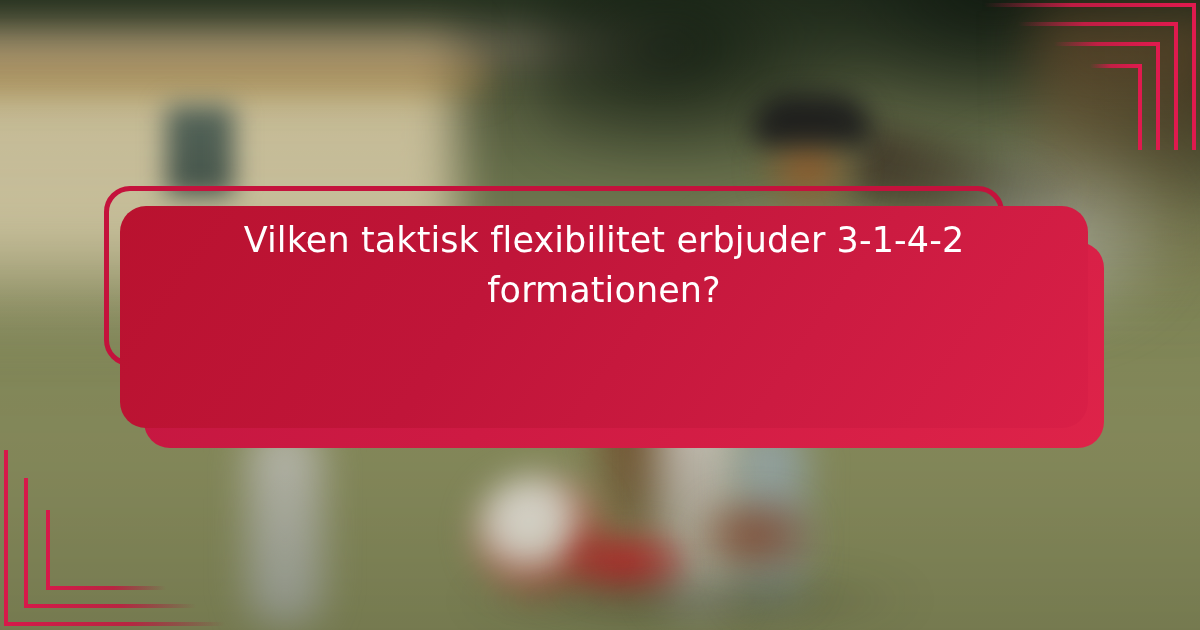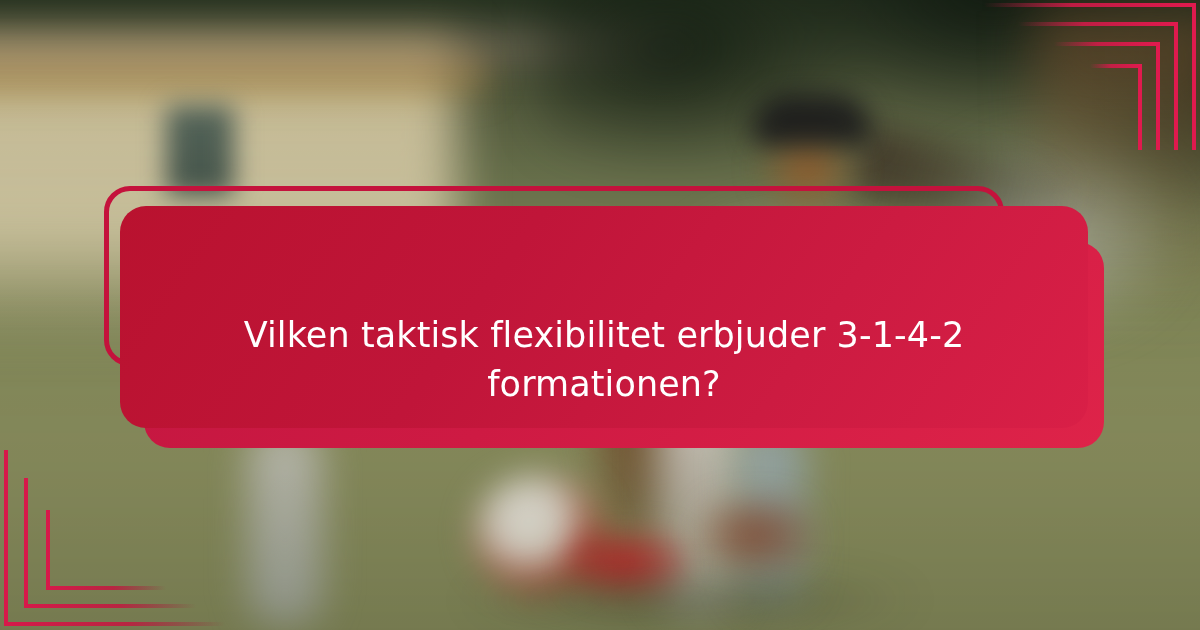--- a/index.html
+++ b/index.html
@@ -241,21 +241,21 @@
   
   .card-face {
     position: absolute;
     left: 16px;
     top: 20px;
     width: 968px;
     height: 222px;
     border-radius: 26px;
     background: linear-gradient(125deg, #B9122F 0%, #C01539 38%, #CC1B41 70%, #D91F47 100%);
     display: flex;
-    align-items: flex-end;
+    align-items: flex-start;
     justify-content: center;
     box-sizing: border-box;
     padding: 10px 64px 18px 64px;
   }
   .card-title {
     margin: 0;
     color: #ffffff;
     font-size: 35px;
     font-weight: 400;
     line-height: 1.42;

